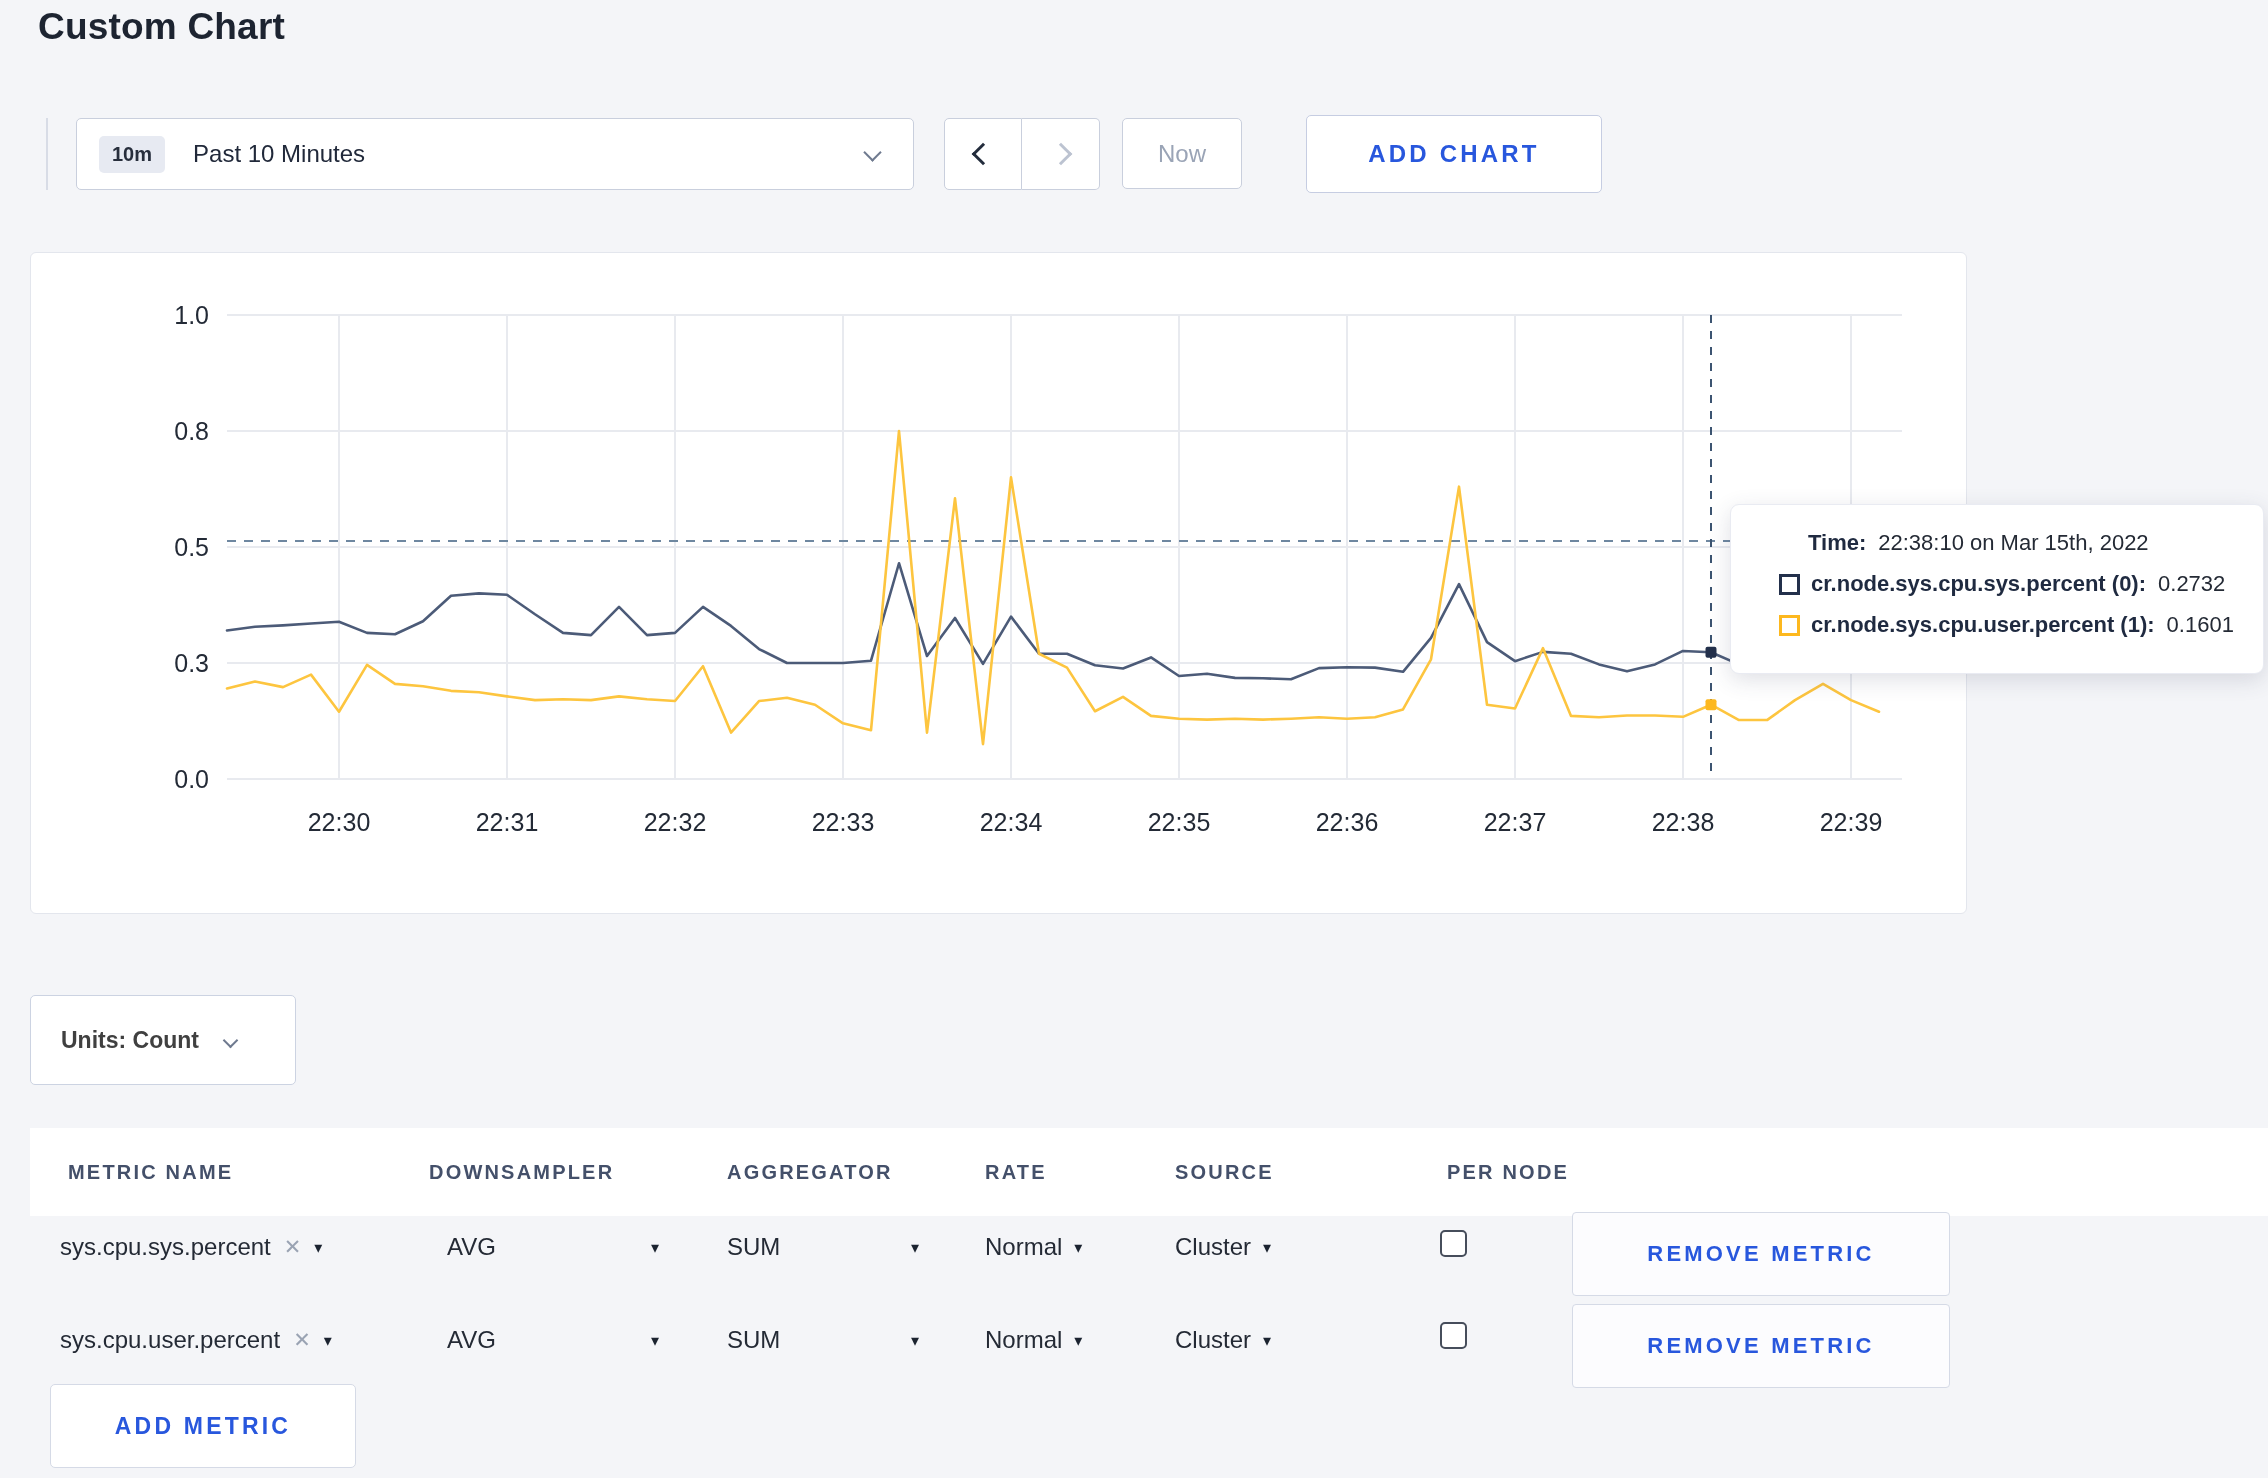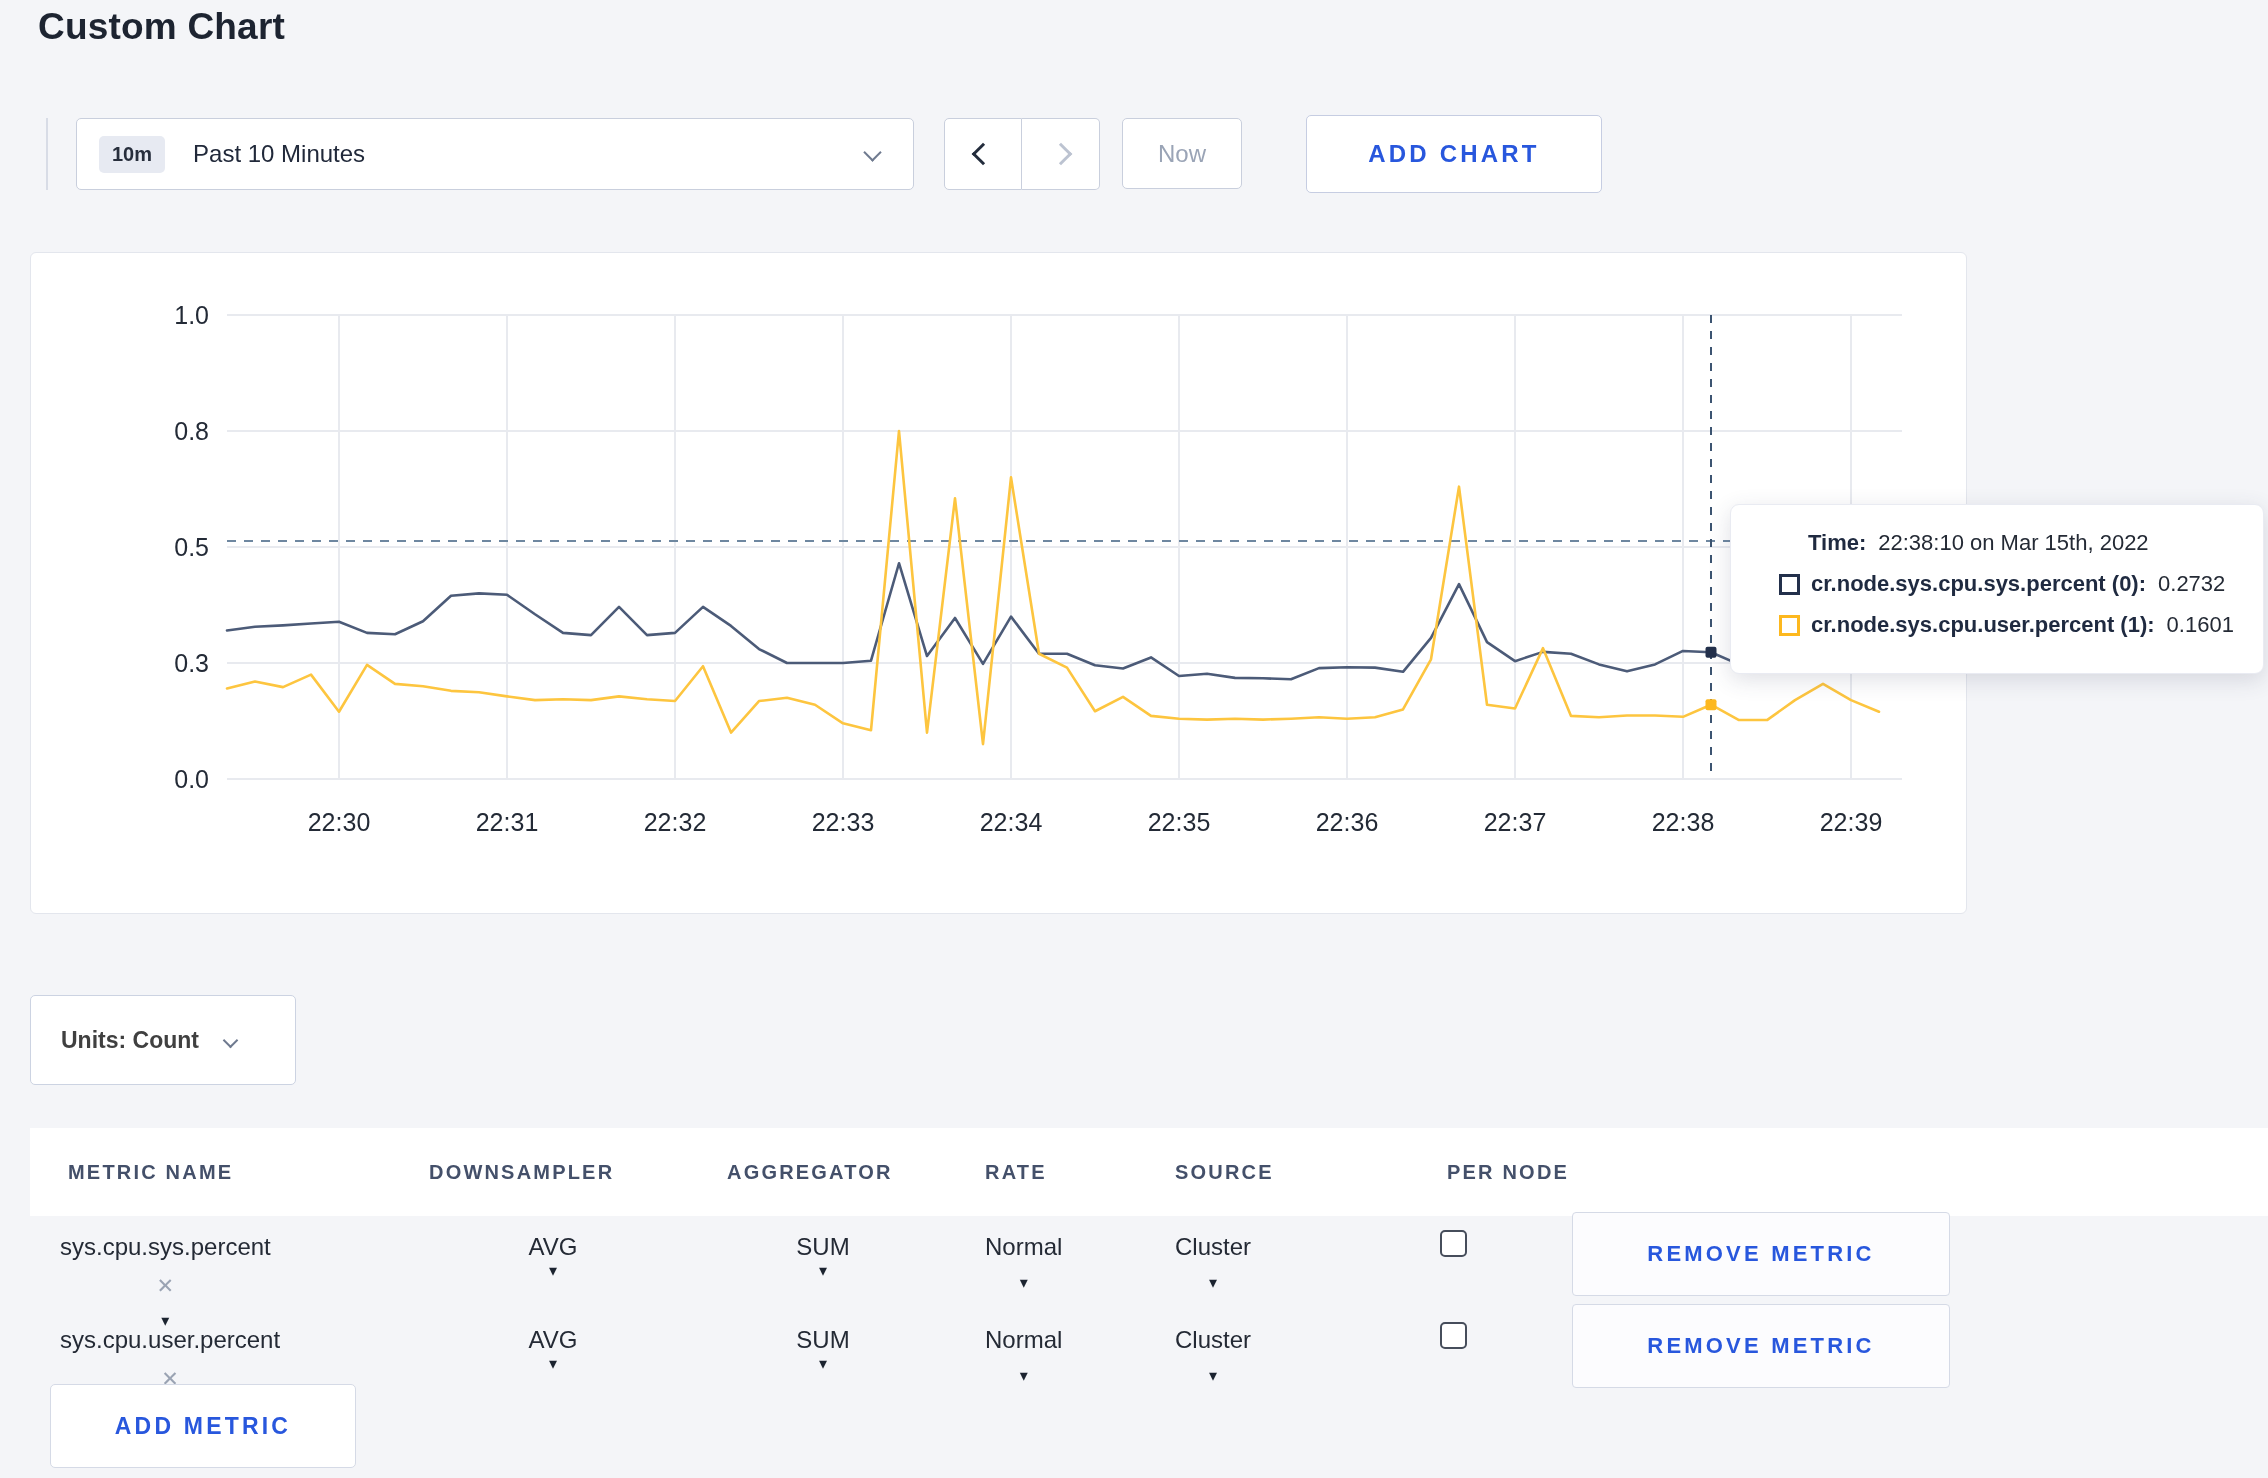--- a/index.html
+++ b/index.html
@@ -31,21 +31,21 @@
   .chart-card svg{position:absolute;left:0;top:0;}
   .units-box{left:30px;top:995px;width:266px;height:90px;display:flex;align-items:center;cursor:pointer;border-color:#ccd3e2;}
   .units-label{margin-left:30px;font-size:23px;font-weight:700;color:#404040;}
   .units-chev{margin-left:26px;width:9px;height:9px;border-width:0 2.5px 2.5px 0;}
   .remove-chart{left:316px;top:995px;width:366px;height:90px;font-size:23px;border-color:#ccd3e2;}
   .thead{left:30px;top:1128px;width:2238px;height:88px;background:#fff;}
   .th{position:absolute;top:0;height:88px;display:flex;align-items:center;font-size:20px;font-weight:700;letter-spacing:2.2px;color:#44506a;}
   .cell-text{font-size:24px;color:#242a35;}
   .tri{font-size:16px;color:#1b2330;}
   .x-icon{font-size:21px;color:#9aa3b3;cursor:pointer;}
-  .drop{display:flex;align-items:center;cursor:pointer;flex-direction:column;}
+  .drop{display:flex;align-items:center;cursor:pointer;}
   .metric-field{gap:13px;}
   .spread{justify-content:space-between;}
   .checkbox{width:27px;height:27px;background:#fff;border:2px solid #464d5b;border-radius:5px;box-sizing:border-box;cursor:pointer;}
   .remove-metric{width:378px;height:84px;font-size:22px;background:#fcfcfe;border-color:#d5dae6;border-radius:4px;}
   .add-metric{left:50px;top:1384px;width:306px;height:84px;font-size:23px;border-color:#d5dae6;background:#fff;}
   .tooltip{left:1730px;top:504px;width:534px;height:170px;background:#fff;border:1px solid #e9ebf2;border-radius:9px;box-shadow:0 6px 22px rgba(55,65,95,.16);box-sizing:border-box;padding:25px 20px 20px 48px;z-index:5;}
   .tt-row{display:flex;align-items:center;margin-bottom:15px;}
   .tt-time{padding-left:29px;}
   .tt-label{font-size:22px;font-weight:700;color:#1f2a40;}
   .tt-value{font-size:22px;color:#242a35;margin-left:12px;}

